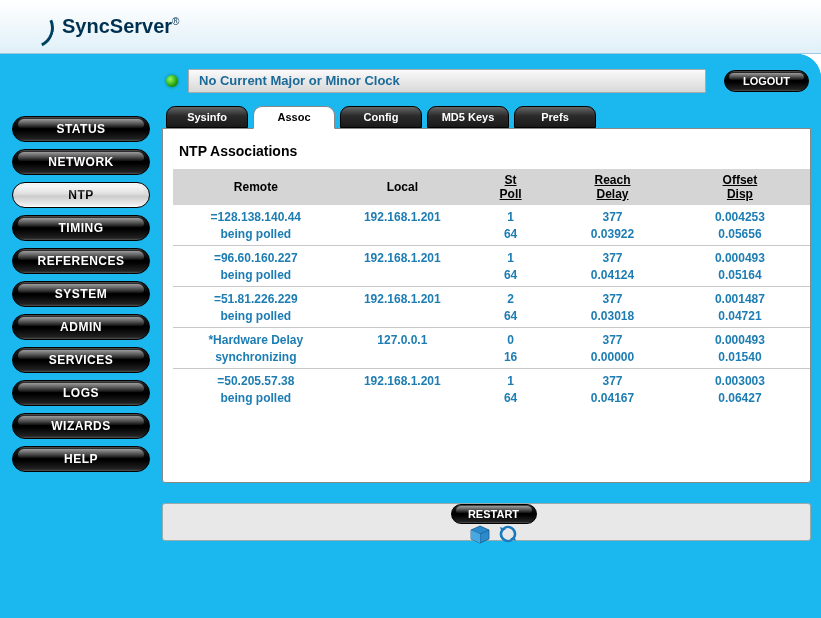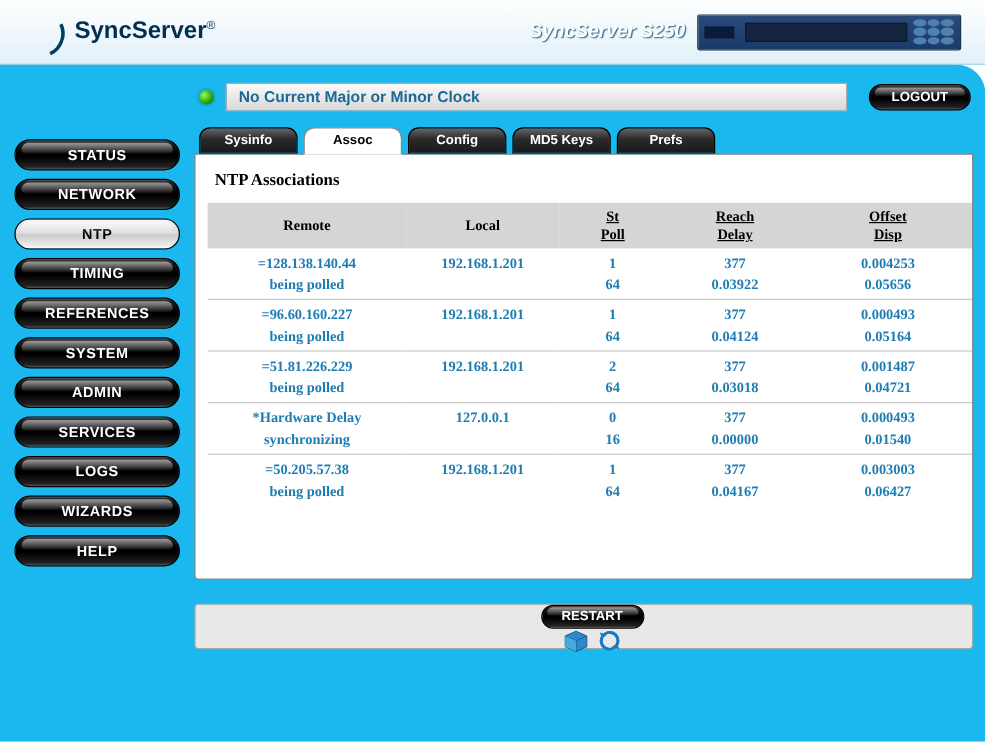--- a/index.html
+++ b/index.html
@@ -218,21 +218,20 @@
   height: 23px;
 }
 
 
 .panel {
   background: #fff;
   border: 1px solid #888;
   height: 355px;
   padding: 14px 0 10px 10px;
   border-radius: 0 0 3px 3px;
-  font-family: Liberation Serif, serif;
 }
 .panel-title {
   font-weight: bold;
   font-size: 14px;
   color: #000;
   margin-left: 6px;
   margin-bottom: 10px;
 }
 .assoc-table {
   width: 100%;
@@ -316,38 +315,20 @@
 }
 .footer-icons svg { cursor: pointer; }
 </style>
 </head>
 <body>
 
 <div class="header">
   <div class="logo">
     <div class="logo-swoosh"></div>
     <span class="logo-text"><b>SyncServer</b><sup style="font-size:10px">®</sup></span>
-  </div>
-  <div class="product-box">
-    <span class="product-name">SyncServer S250</span>
-    <div class="device-image">
-      <div class="slot"></div>
-      <div class="lcd"></div>
-      <div class="dpad">
-          <span></span>
-          <span></span>
-          <span></span>
-          <span></span>
-          <span></span>
-          <span></span>
-          <span></span>
-          <span></span>
-          <span></span>
-        </div>
-    </div>
   </div>
 </div>
 
 <div class="main-area">
   <div class="corner-tr"></div>
 
   <div class="sidebar" id="sidebar">
       <div class="nav-btn">STATUS</div>
       <div class="nav-btn">NETWORK</div>
       <div class="nav-btn active">NTP</div>

